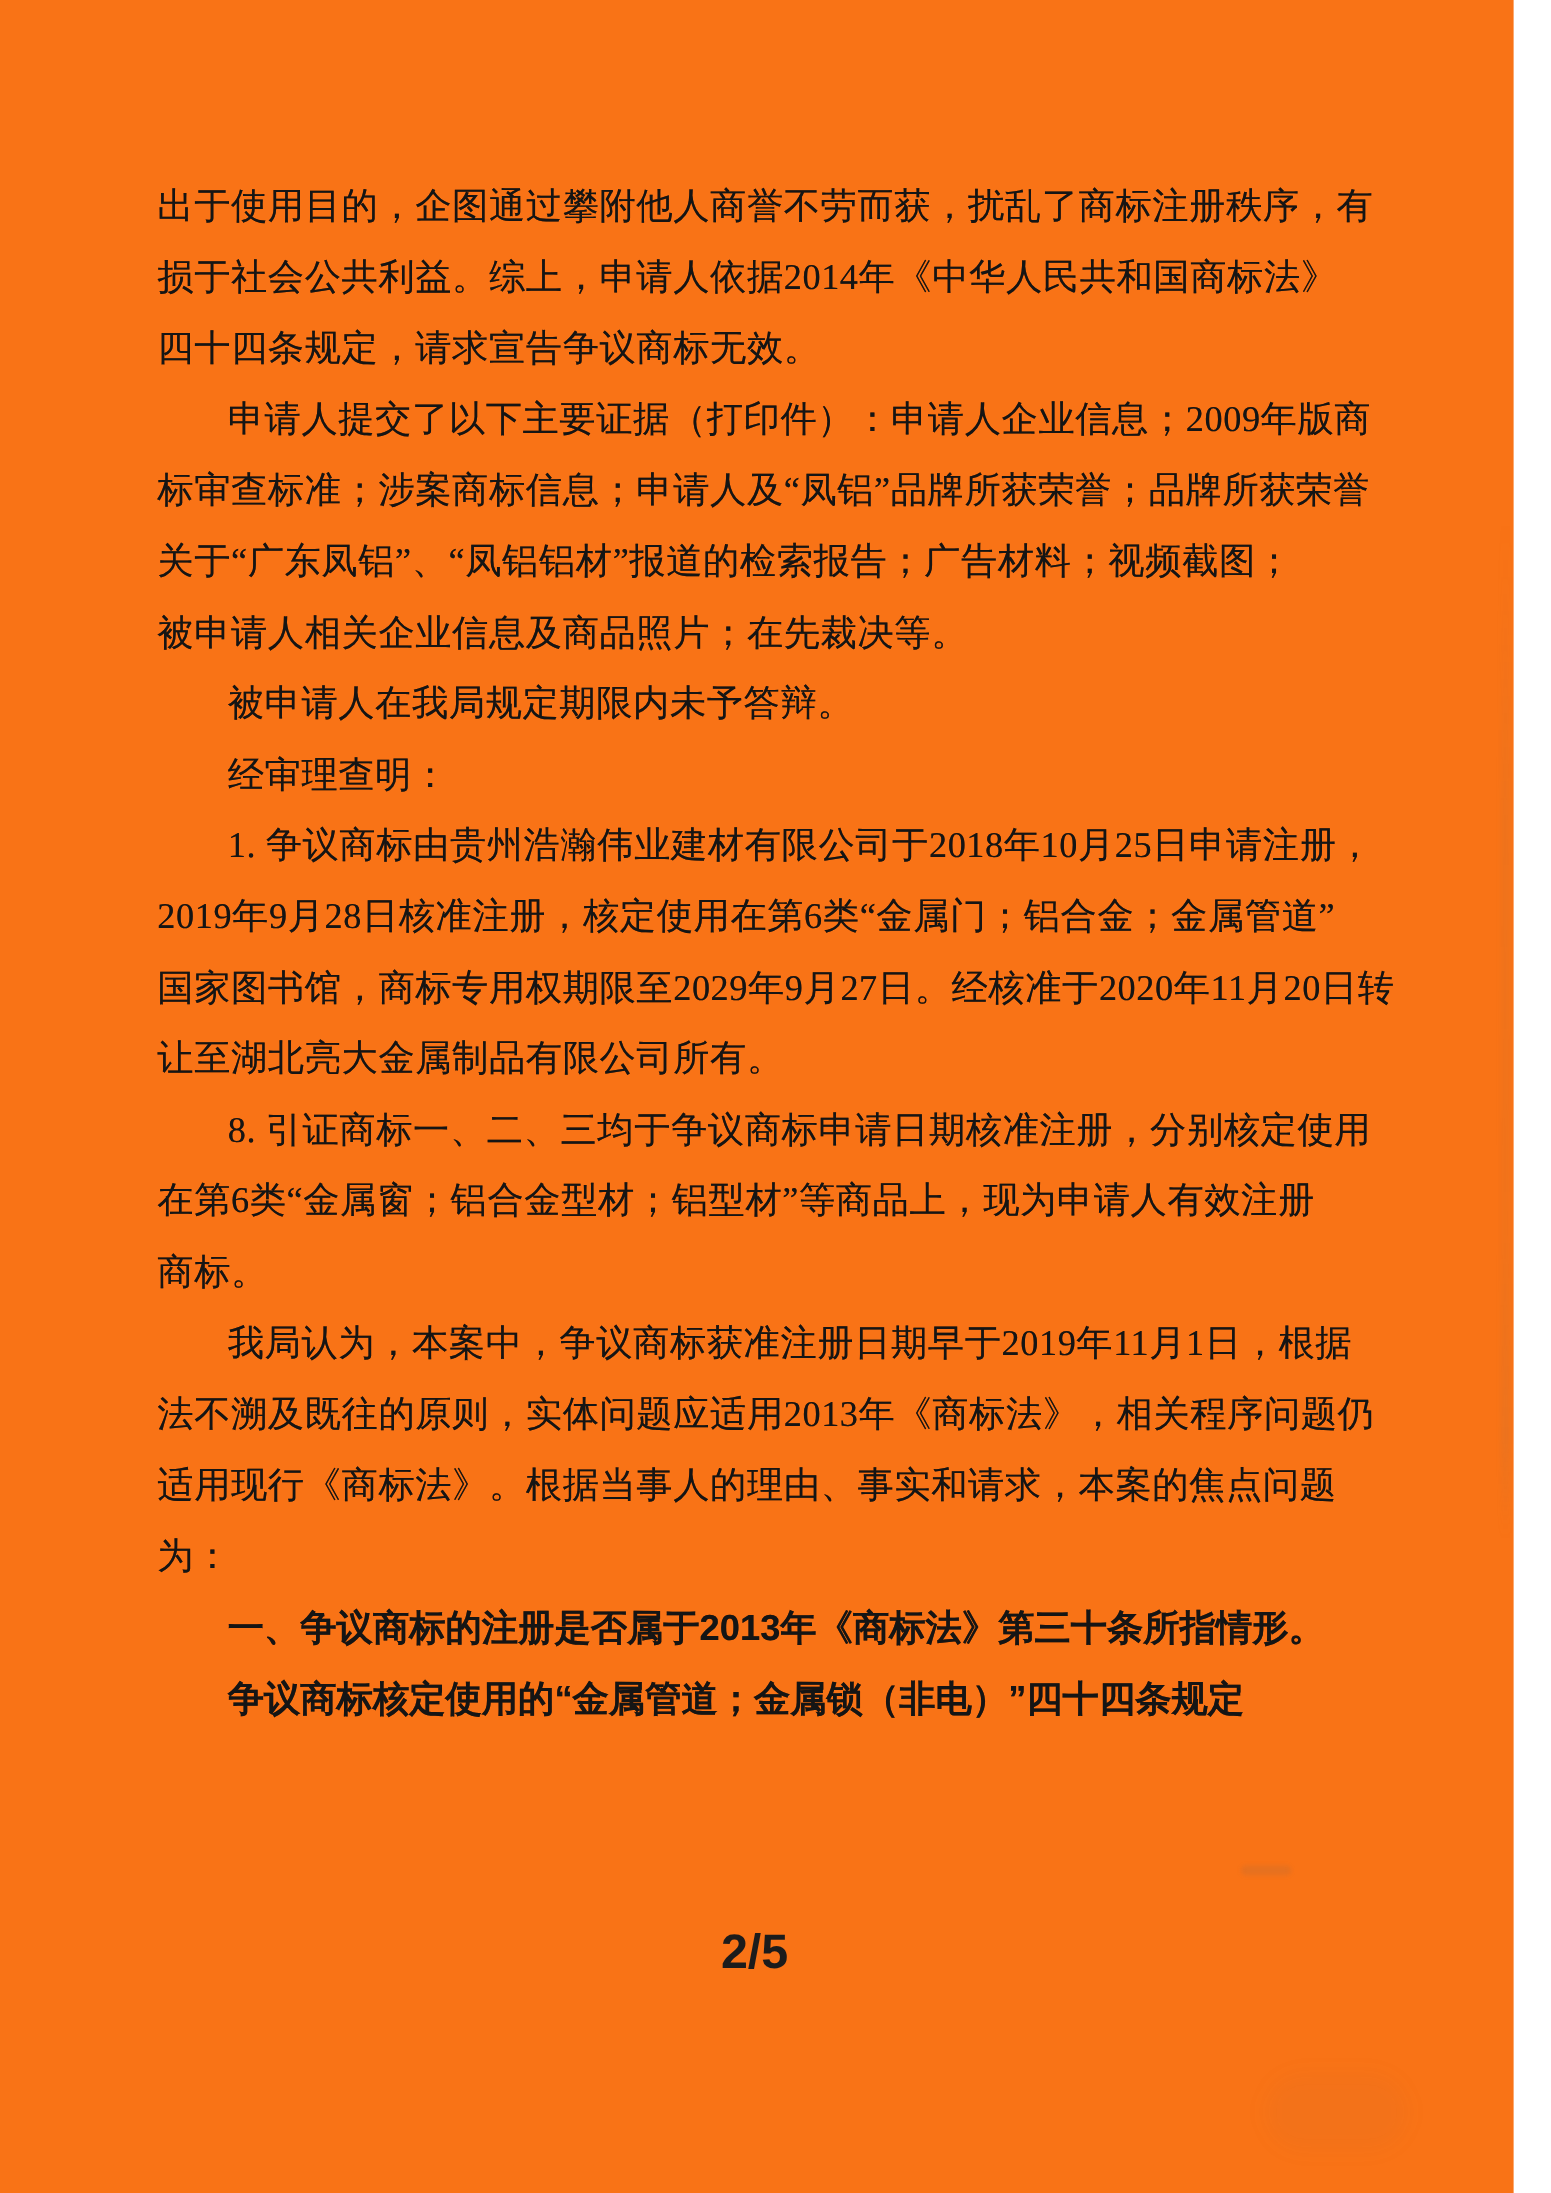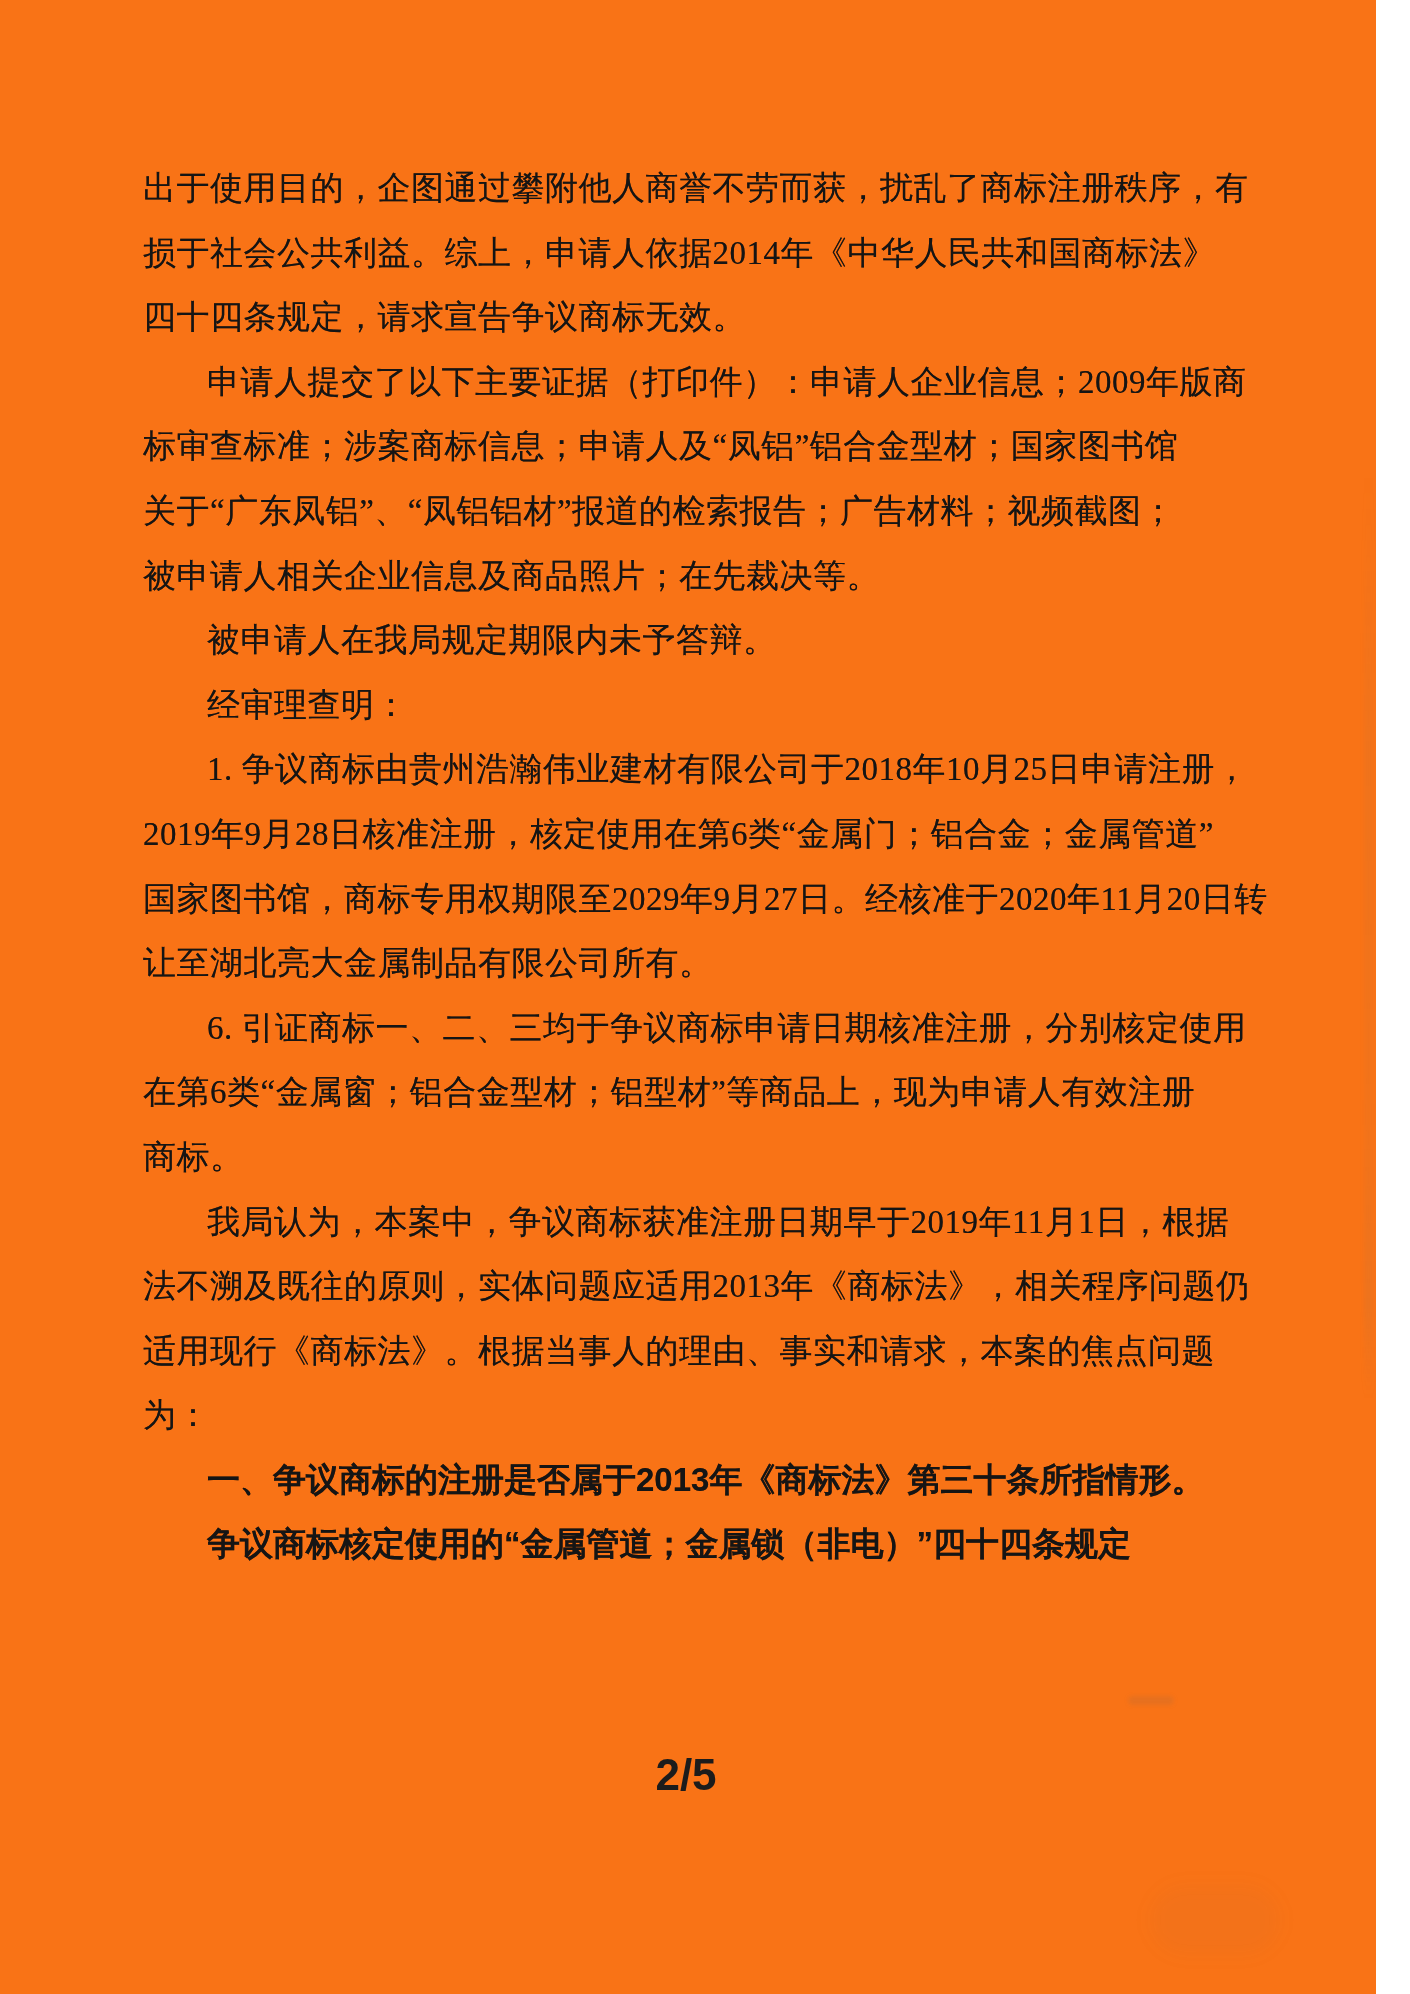--- a/index.html
+++ b/index.html
@@ -90,30 +90,30 @@
 <body>
 
 <div class="page">
 
   <div class="text-block">
 
   <div class="line">出于使用目的，企图通过攀附他人商誉不劳而获，扰乱了商标注册秩序，有</div>
       <div class="line">损于社会公共利益。综上，申请人依据2014年《中华人民共和国商标法》</div>
       <div class="line">四十四条规定，请求宣告争议商标无效。</div>
       <div class="line indent">申请人提交了以下主要证据（打印件）：申请人企业信息；2009年版商</div>
-      <div class="line">标审查标准；涉案商标信息；申请人及“凤铝”铝合金型材；国家图书馆</div>
+      <div class="line">标审查标准；涉案商标信息；申请人及“凤铝”品牌所获荣誉；品牌所获荣誉</div>
       <div class="line">关于“广东凤铝”、“凤铝铝材”报道的检索报告；广告材料；视频截图；</div>
       <div class="line">被申请人相关企业信息及商品照片；在先裁决等。</div>
       <div class="line indent">被申请人在我局规定期限内未予答辩。</div>
       <div class="line indent">经审理查明：</div>
       <div class="line indent">1. 争议商标由贵州浩瀚伟业建材有限公司于2018年10月25日申请注册，</div>
       <div class="line">2019年9月28日核准注册，核定使用在第6类“金属门；铝合金；金属管道”</div>
       <div class="line">国家图书馆，商标专用权期限至2029年9月27日。经核准于2020年11月20日转</div>
       <div class="line">让至湖北亮大金属制品有限公司所有。</div>
-      <div class="line indent">6. 引证商标一、二、三均于争议商标申请日期核准注册，分别核定使用</div>
+      <div class="line indent">8. 引证商标一、二、三均于争议商标申请日期核准注册，分别核定使用</div>
       <div class="line">在第6类“金属窗；铝合金型材；铝型材”等商品上，现为申请人有效注册</div>
       <div class="line">商标。</div>
       <div class="line indent">我局认为，本案中，争议商标获准注册日期早于2019年11月1日，根据</div>
       <div class="line">法不溯及既往的原则，实体问题应适用2013年《商标法》，相关程序问题仍</div>
       <div class="line">适用现行《商标法》。根据当事人的理由、事实和请求，本案的焦点问题</div>
       <div class="line">为：</div>
       <div class="line indent bold">一、争议商标的注册是否属于2013年《商标法》第三十条所指情形。</div>
       <div class="line indent bold">争议商标核定使用的“金属管道；金属锁（非电）”四十四条规定</div>
     </div>
 

